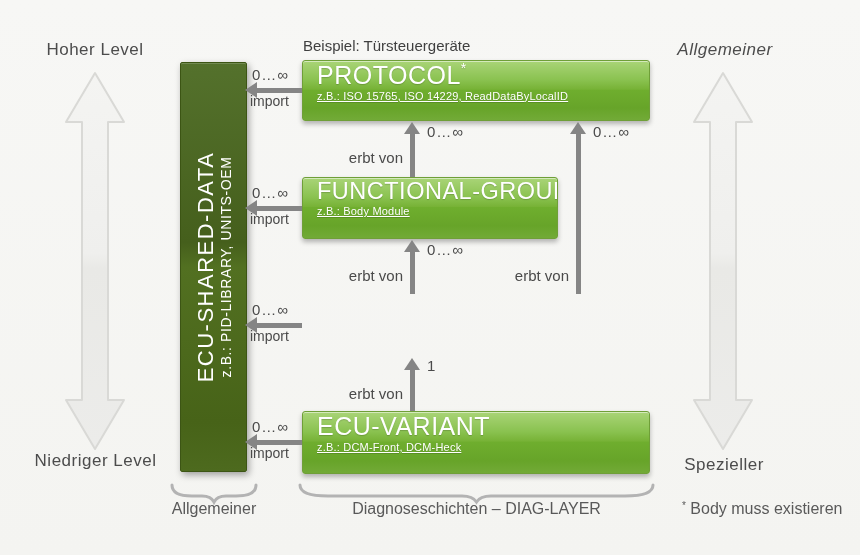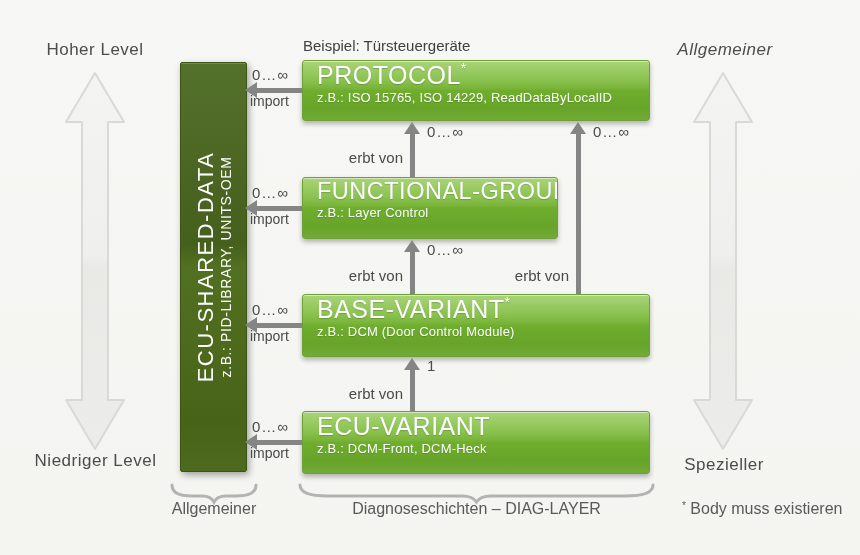--- a/index.html
+++ b/index.html
@@ -21,22 +21,22 @@
   #shared-bar .rot .t2{font-size:14px;letter-spacing:.6px;line-height:1.2;}
 
   
   .layer-box{position:absolute;box-sizing:border-box;border:1px solid #6f9f38;border-radius:3px;
     background:linear-gradient(180deg,#a9d477 0%,#8ac250 32%,#77b236 48%,#6fae2e 49%,#67a429 80%,#72aa37 100%);
     box-shadow:0 3px 5px rgba(0,0,0,.28), inset 0 1px 0 rgba(255,255,255,.5);
     color:#fff;padding:0 0 0 14px;overflow:hidden;}
   .layer-title{font-size:25px;line-height:1.15;letter-spacing:.5px;white-space:nowrap;
     text-shadow:0 1px 1px rgba(0,0,0,.18);}
   .layer-title sup{font-size:14px;vertical-align:top;line-height:1;}
-  .layer-sub{font-size:13px;line-height:1.25;letter-spacing:.2px;white-space:nowrap;
-    text-shadow:0 1px 1px rgba(0,0,0,.15);}
+  .layer-sub{font-size:11px;line-height:1.25;letter-spacing:.2px;white-space:nowrap;
+    text-shadow:0 1px 1px rgba(0,0,0,.15);text-decoration:underline;}
 
   
   .vshaft{position:absolute;width:5px;background:#858585;}
   .vhead{position:absolute;width:0;height:0;border-left:8px solid transparent;
     border-right:8px solid transparent;border-bottom:12px solid #858585;}
   .hshaft{position:absolute;height:5px;background:#858585;}
   .lhead{position:absolute;width:0;height:0;border-top:8px solid transparent;
     border-bottom:8px solid transparent;border-right:12px solid #858585;}
 
   .small-lbl{position:absolute;font-size:15px;color:#4a4a4a;white-space:nowrap;}
@@ -81,25 +81,21 @@
       <div class="t2">z.B.: PID-LIBRARY, UNITS-OEM</div>
     </div>
   </div>
 
   <div class="layer-box" style="left:302px;top:60px;width:348px;height:61px;">
     <div class="layer-title"><span>PROTOCOL</span><sup>*</sup></div>
     <div class="layer-sub">z.B.: ISO 15765, ISO 14229,  ReadDataByLocalID</div>
   </div>
   <div class="layer-box" style="left:302px;top:177px;width:256px;height:62px;">
     <div class="layer-title" style="font-size:23.5px;"><span>FUNCTIONAL-GROUP</span><sup></sup></div>
-    <div class="layer-sub">z.B.: Layer Control</div>
-  </div>
-  <div class="layer-box" style="left:302px;top:294px;width:348px;height:63px;">
-    <div class="layer-title"><span>BASE-VARIANT</span><sup>*</sup></div>
-    <div class="layer-sub">z.B.: DCM (Door Control Module)</div>
+    <div class="layer-sub">z.B.: Body Module</div>
   </div>
   <div class="layer-box" style="left:302px;top:411px;width:348px;height:63px;">
     <div class="layer-title"><span>ECU-VARIANT</span><sup></sup></div>
     <div class="layer-sub">z.B.: DCM-Front, DCM-Heck</div>
   </div>
 
   <div>
     <div class="lhead" style="left:245px;top:82px;"></div>
     <div class="hshaft" style="left:256px;top:88px;width:46px;"></div>
     <div class="small-lbl mult" style="left:252px;top:66px;">0…∞</div>

